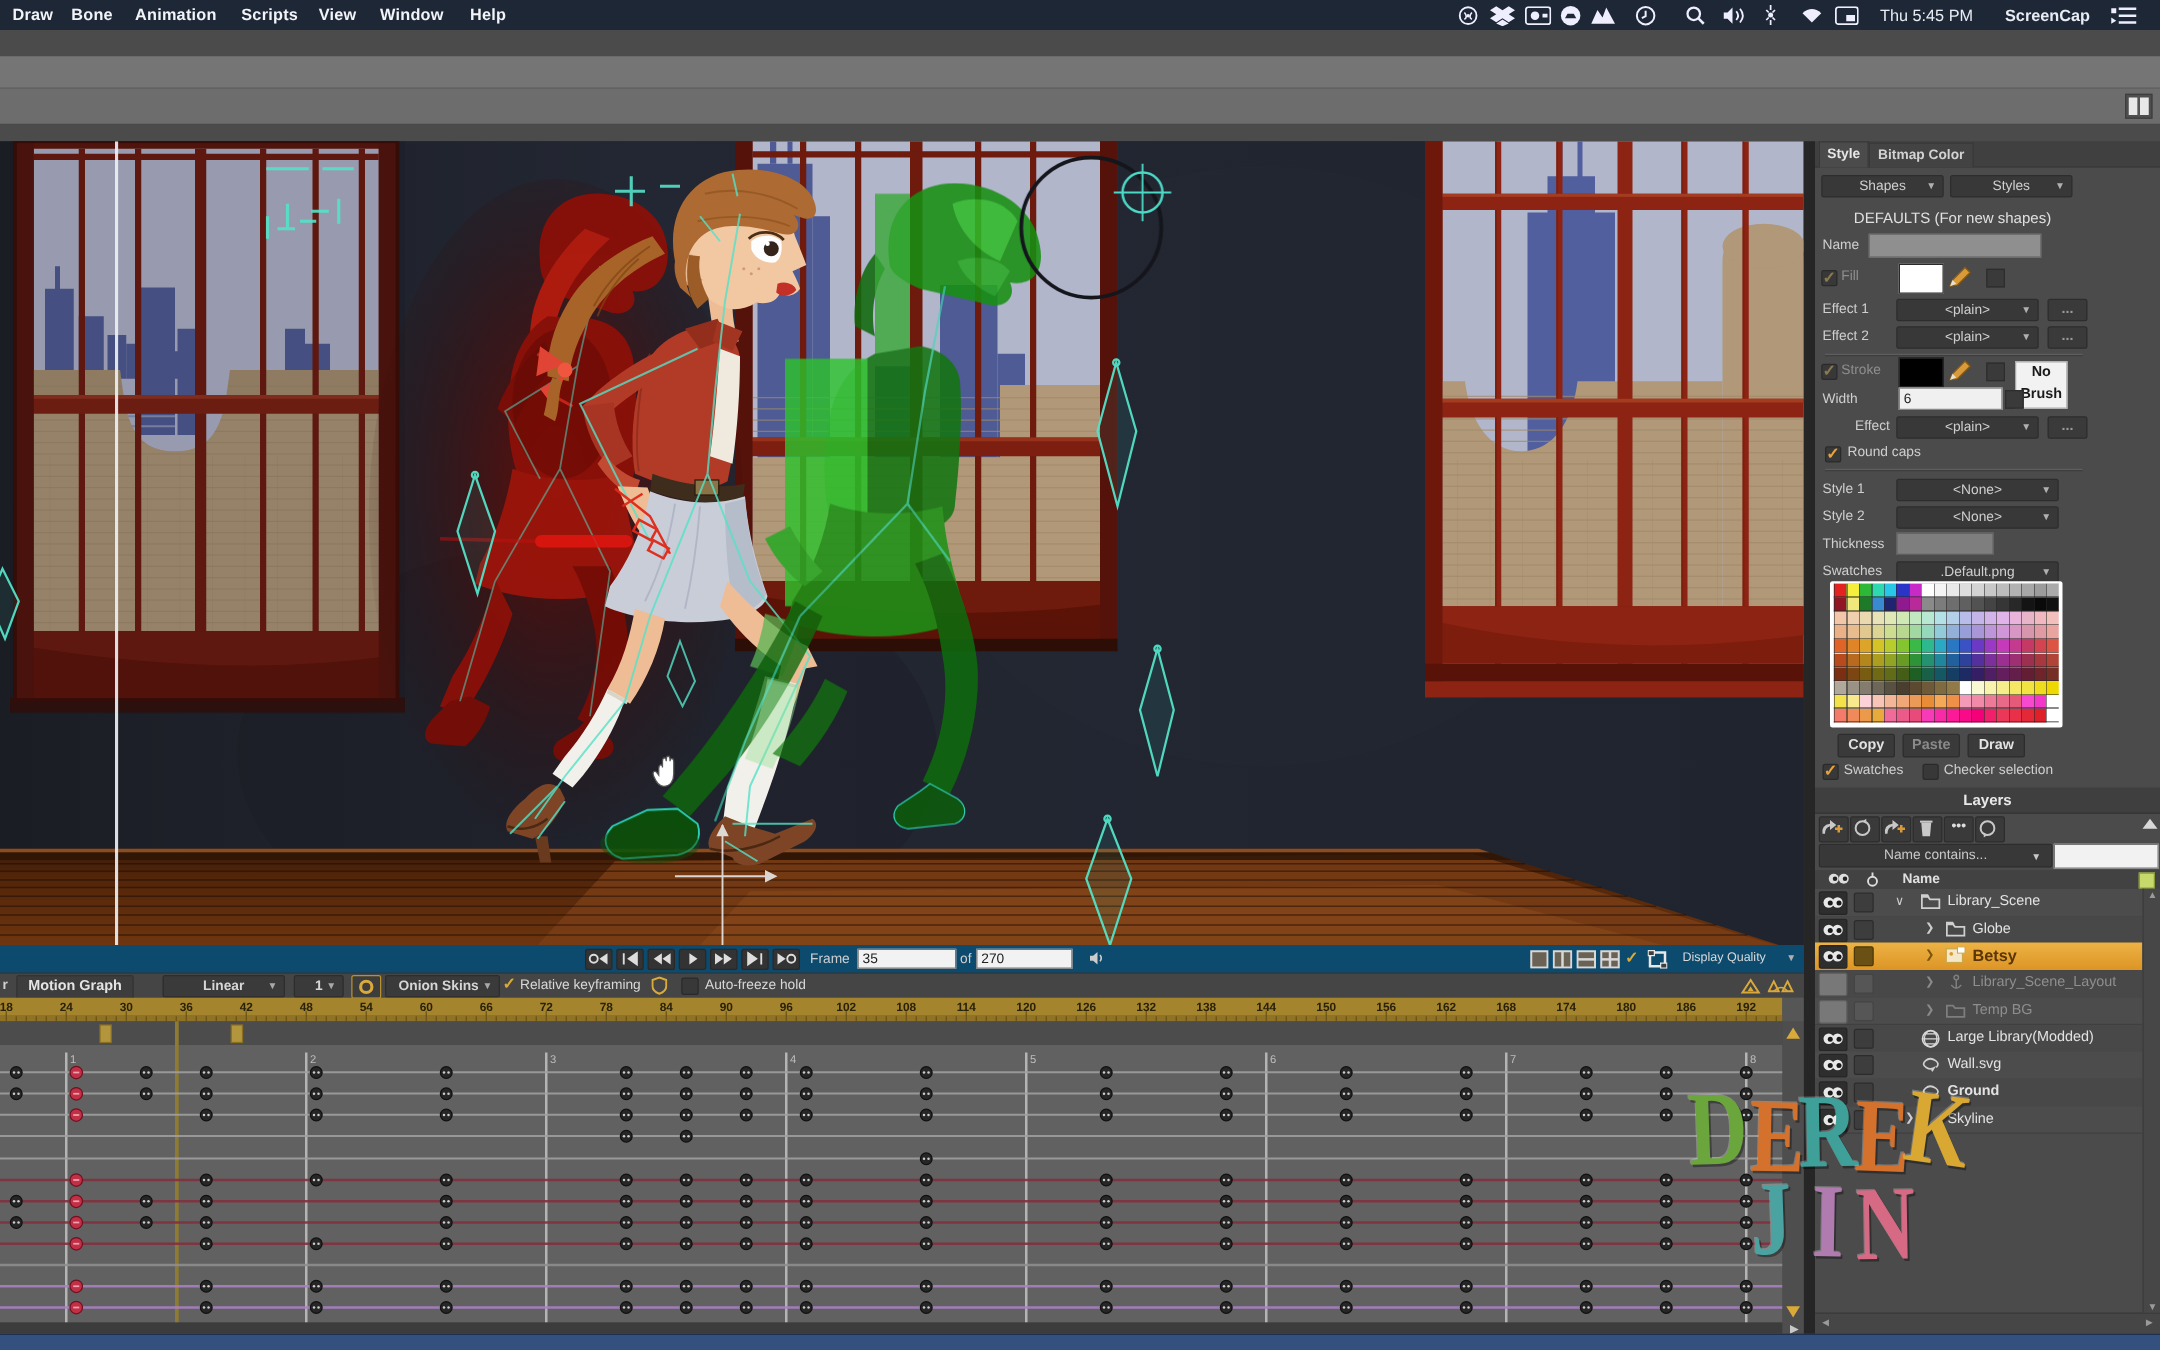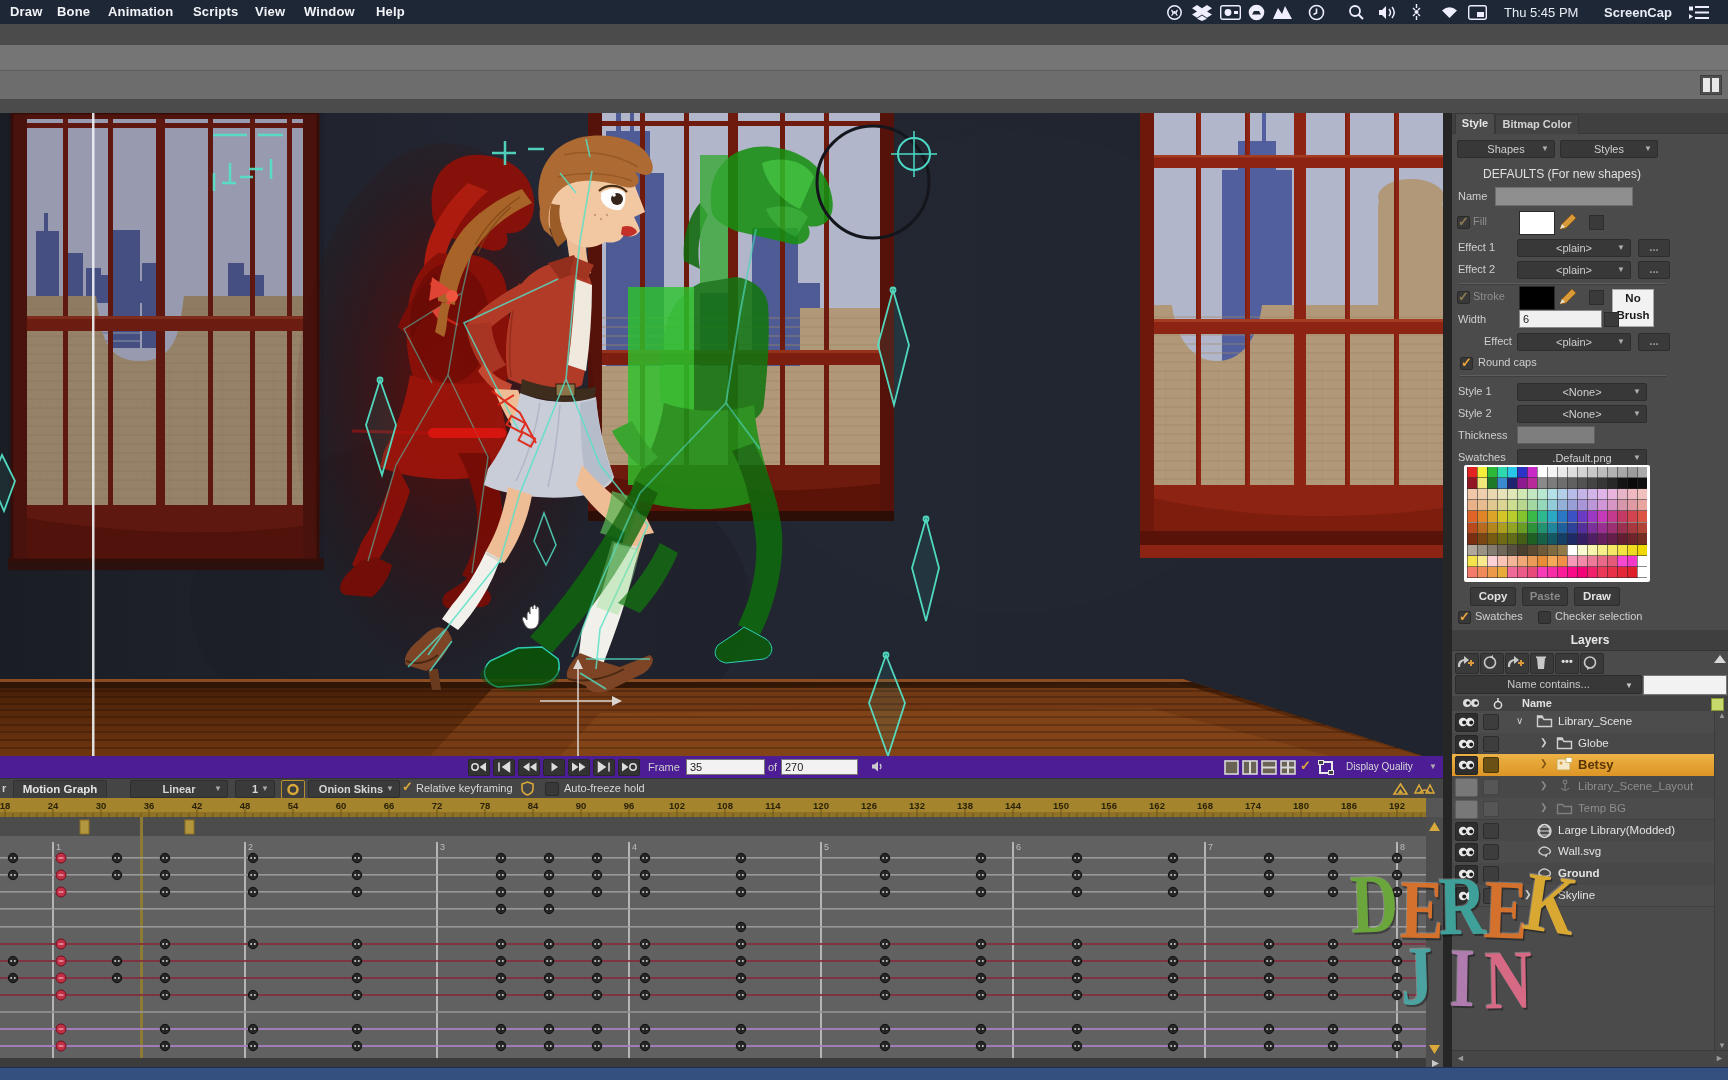--- a/index.html
+++ b/index.html
@@ -17,21 +17,21 @@
 #tb2{left:0;top:71px;width:1728px;height:28px;background:#6d6d6d;border-bottom:1px solid #4a4a4a;}
 
 #statusbar{left:0;top:100px;width:1728px;height:13px;background:#4e4e4e;color:#e4e4e4;font-size:10.5px;}
 
 #canvas{left:0;top:113px;width:1443px;height:643px;background:#22252e;}
 #gutter{left:1443px;top:113px;width:9px;height:967px;background:#262626;}
 
 #stylepanel{left:1452px;top:113px;width:276px;height:517px;background:#4b4b4b;color:#d6d6d6;font-size:11px;}
 #layerspanel{left:1452px;top:630px;width:276px;height:437px;background:#4b4b4b;color:#d6d6d6;font-size:11px;}
 
-#playbar{left:0;top:756px;width:1443px;height:22px;background:#4c1d95;border-bottom:1px solid #333;}
+#playbar{left:0;top:756px;width:1443px;height:22px;background:#0c4a6e;border-bottom:1px solid #333;}
 #tltoolbar{left:0;top:779px;width:1443px;height:19px;background:#454545;}
 #tlsvg{left:0;top:798px;}
 #bluestrip{left:0;top:1067px;width:1728px;height:13px;background:#33507f;border-top:1px solid #1e3050;}
 .dim{color:#9a9a9a;}
 
 #stylepanel .lbl{position:absolute;color:#cfcfcf;}
 #stylepanel .lbl.dim{color:#8e8e8e;}
 #stylepanel .dd{position:absolute;background:#383838;border:1px solid #2d2d2d;border-radius:2px;color:#cfcfcf;text-align:center;font-size:11px;line-height:16px;height:16px;}
 #stylepanel .dd .arr{position:absolute;right:5px;top:0;font-size:8px;color:#b0b0b0;}
 #stylepanel .btn{position:absolute;background:#3a3a3a;border:1px solid #2d2d2d;border-radius:2px;color:#e2e2e2;text-align:center;font-size:11.5px;font-weight:bold;}

